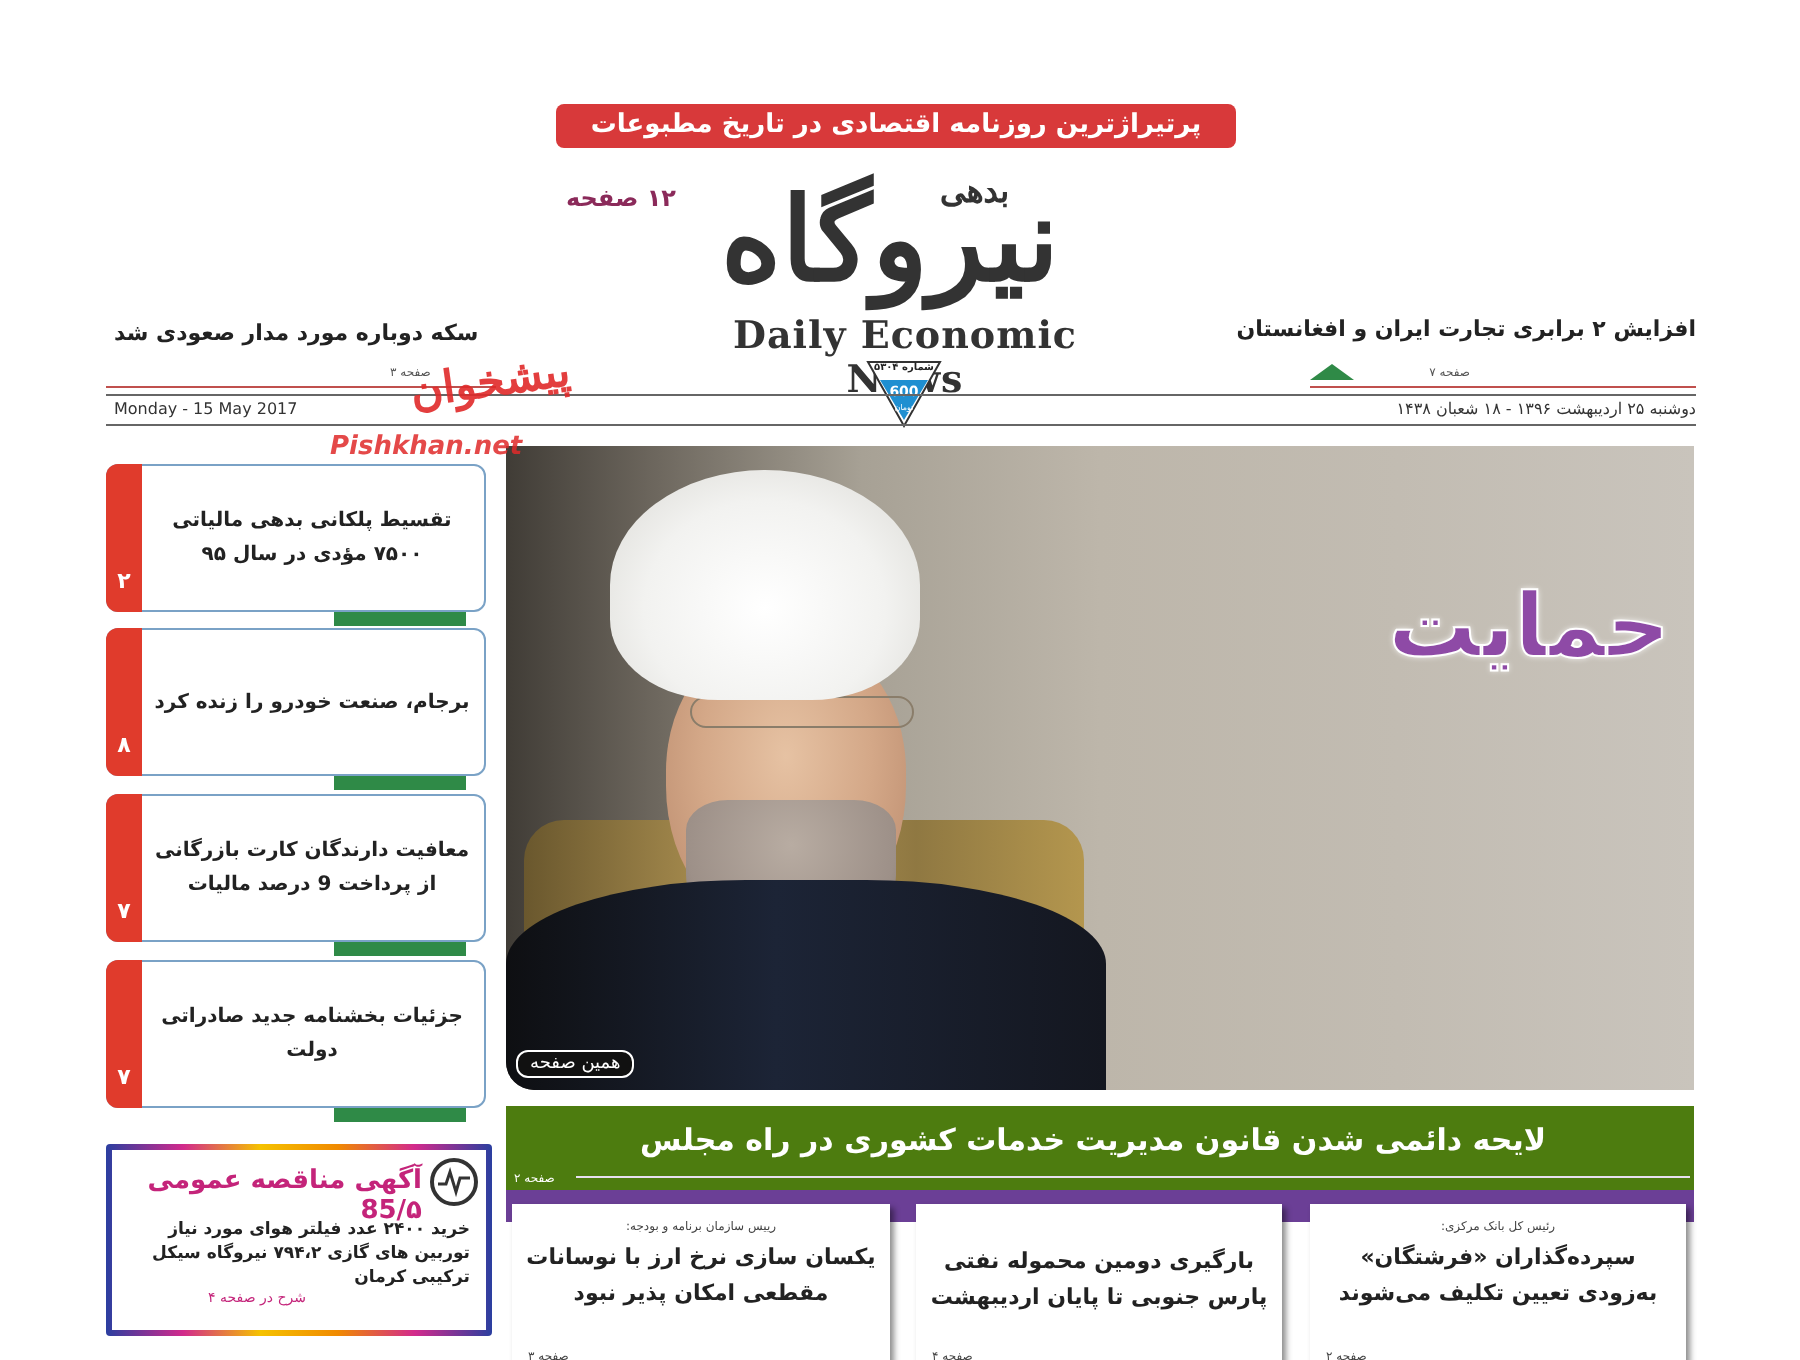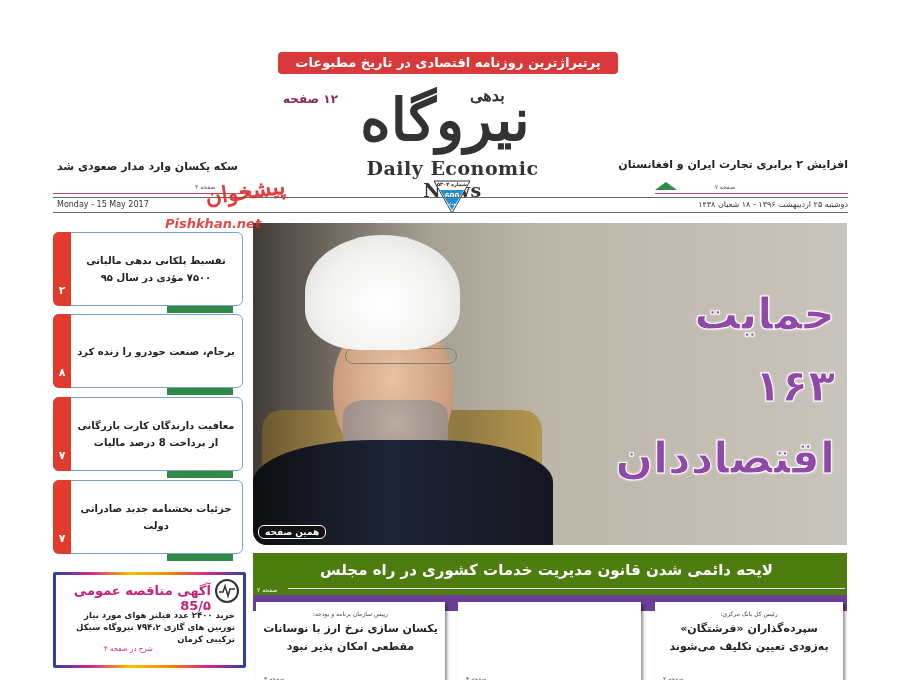--- a/index.html
+++ b/index.html
@@ -35,21 +35,21 @@
   .ad-more { position: absolute; right: 90px; top: 70px; font-size: 7px; color: #c4247a; }
   
   .photo { left: 253px; top: 223px; width: 594px; height: 322px; background: linear-gradient(90deg, #403c36 0%, #6b655c 12%, #a7a195 30%, #bdb6aa 50%, #c2bcb2 75%, #c9c4bc 100%); border-radius: 0 0 0 14px; overflow: hidden; }
   .turban { left: 305px; top: 235px; width: 155px; height: 115px; background: radial-gradient(ellipse at 50% 60%, #ffffff 0%, #f2f2f0 55%, #d9d8d3 100%); border-radius: 50% 50% 35% 35%; }
   .face { left: 333px; top: 318px; width: 120px; height: 150px; background: radial-gradient(ellipse at 50% 40%, #e6c2a3 0%, #d4a888 50%, #b7876a 100%); border-radius: 45% 45% 50% 50%; }
   .beard { left: 343px; top: 400px; width: 105px; height: 75px; background: radial-gradient(ellipse at 50% 30%, #b8aca2 0%, #9d9088 70%, #7d7068 100%); border-radius: 20% 20% 50% 50%; }
   .glasses { left: 345px; top: 348px; width: 112px; height: 16px; border: 1.5px solid #8a7d6a; border-radius: 8px; }
   .chair { left: 262px; top: 410px; width: 280px; height: 70px; background: linear-gradient(90deg, #6e5a2c, #b99a52 40%, #8c7338 70%, #b39344); border-radius: 20px 20px 0 0; opacity: 0.9; }
   .robe { left: 253px; top: 440px; width: 300px; height: 105px; background: linear-gradient(90deg, #0e0f12, #1c2436 45%, #141720 100%); border-radius: 40% 40% 0 14px; }
   .headline-main { left: 520px; top: 278px; width: 315px; text-align: right; direction: rtl; color: #8e4aa6; font-size: 44px; font-weight: bold; line-height: 72px; -webkit-text-stroke: 1px #fff; text-shadow: 0 0 3px #fff; }
-  .caption-chip { left: 258px; top: 525px; background: #111; color: #fff; font-size: 9px; font-weight: bold; padding: 1px 6px; border-radius: 6px; border: 1px solid #fff; }
+  .caption-chip { left: 258px; top: 525px; background: #111; color: #fff; font-size: 9px; font-weight: normal; padding: 1px 6px; border-radius: 6px; border: 1px solid #fff; }
   
   .banner { left: 253px; top: 553px; width: 594px; height: 42px; background: #4d7c0f; }
   .banner-text { position: absolute; right: 74px; top: 8px; color: #fff; font-size: 15px; font-weight: bold; direction: rtl; white-space: nowrap; }
   .banner-line { position: absolute; left: 35px; right: 2px; bottom: 6px; height: 1px; background: #e8e0f0; }
   .banner-ref { position: absolute; left: 4px; bottom: 2px; color: #fff; font-size: 6px; }
   .purple-strip { left: 253px; top: 595px; width: 594px; height: 16px; background: #6b3f96; }
   
   .box { top: 602px; height: 83px; background: #fff; box-shadow: 2px 2px 3px rgba(0,0,0,0.45); direction: rtl; text-align: center; }
   .box-kicker { position: absolute; left: 0; right: 0; top: 8px; font-size: 6px; color: #444; }
   .box-title { position: absolute; left: 6px; right: 6px; top: 18px; font-size: 11px; font-weight: bold; color: #222; line-height: 18px; }
@@ -75,61 +75,60 @@
   <div class="abs rtl" style="left:0;top:21px;width:38px;text-align:center;font-size:4px;color:#fff;">تومان</div>
 </div>
 
 <div class="abs side-headline rtl" style="right:52px;top:158px;text-align:center;">افزایش ۲ برابری تجارت ایران و افغانستان</div>
 <div class="abs page-ref rtl" style="right:165px;top:183px;">صفحه ۷</div>
 <svg class="abs" style="left:655px;top:181px;" width="22" height="9">
     <polygon points="0,9 11,1 22,9" fill="#2f8a47"></polygon>
   </svg>
 <div class="abs rule-red" style="left:655px;top:193px;width:193px;"></div>
 
-<div class="abs side-headline rtl" style="left:57px;top:160px;">سکه یکسان وارد مدار صعودی شد</div>
+<div class="abs side-headline rtl" style="left:57px;top:160px;">سکه دوباره مورد مدار صعودی شد</div>
 <div class="abs page-ref rtl" style="left:195px;top:183px;">صفحه ۳</div>
 <div class="abs rule-red" style="left:53px;top:193px;width:195px;"></div>
 
 <div class="abs rule-thin" style="left:53px;top:197px;width:795px;"></div>
 <div class="abs date-text rtl" style="right:52px;top:200px;">دوشنبه ۲۵ اردیبهشت ۱۳۹۶ - ۱۸ شعبان ۱۴۳۸</div>
 <div class="abs date-text" style="left:57px;top:200px;">Monday -  15 May 2017</div>
 <div class="abs rule-thin" style="left:53px;top:212px;width:795px;"></div>
 
 <div class="abs photo"></div>
 <div class="abs chair"></div>
 <div class="abs face"></div>
 <div class="abs beard"></div>
 <div class="abs glasses"></div>
 <div class="abs turban"></div>
 <div class="abs robe"></div>
 
 <div class="abs headline-main">
   <div>حمایت</div>
-  <div>۱۶۳ اقتصاددان</div>
 </div>
 <div class="abs caption-chip rtl">همین صفحه</div>
 
 <div class="abs wm-fa rtl">پیشخوان</div>
 <div class="abs wm-en">Pishkhan.net</div>
 
 <div class="abs teaser" style="top:232px;">
   <div class="teaser-tab">۲</div>
   <div class="teaser-text">تقسیط پلکانی بدهی مالیاتی ۷۵۰۰ مؤدی در سال ۹۵</div>
 </div>
 <div class="abs teaser-bar" style="top:306px;"></div>
 
 <div class="abs teaser" style="top:314px;">
   <div class="teaser-tab">۸</div>
   <div class="teaser-text">برجام، صنعت خودرو را زنده کرد</div>
 </div>
 <div class="abs teaser-bar" style="top:388px;"></div>
 
 <div class="abs teaser" style="top:397px;">
   <div class="teaser-tab">۷</div>
-  <div class="teaser-text">معافیت دارندگان کارت بازرگانی از پرداخت 8 درصد مالیات</div>
+  <div class="teaser-text">معافیت دارندگان کارت بازرگانی از پرداخت 9 درصد مالیات</div>
 </div>
 <div class="abs teaser-bar" style="top:471px;"></div>
 
 <div class="abs teaser" style="top:480px;">
   <div class="teaser-tab">۷</div>
   <div class="teaser-text">جزئیات بخشنامه جدید صادراتی دولت</div>
 </div>
 <div class="abs teaser-bar" style="top:554px;"></div>
 
 <div class="abs ad">
@@ -152,19 +151,20 @@
 </div>
 <div class="abs purple-strip"></div>
 
 <div class="abs box" style="left:655px;width:188px;">
   <div class="box-kicker">رئیس کل بانک مرکزی:</div>
   <div class="box-title">سپرده‌گذاران «فرشتگان» به‌زودی تعیین تکلیف می‌شوند</div>
   <div class="box-ref">صفحه ۲</div>
 </div>
 <div class="abs box" style="left:458px;width:183px;">
   <div class="box-kicker"></div>
+  <div class="box-title mid">بارگیری دومین محموله نفتی پارس جنوبی تا پایان اردیبهشت</div>
   <div class="box-ref">صفحه ۴</div>
 </div>
 <div class="abs box" style="left:256px;width:189px;">
   <div class="box-kicker">رییس سازمان برنامه و بودجه:</div>
   <div class="box-title">یکسان سازی نرخ ارز با نوسانات مقطعی امکان پذیر نبود</div>
   <div class="box-ref">صفحه ۳</div>
 </div>
 
 </body></html>

